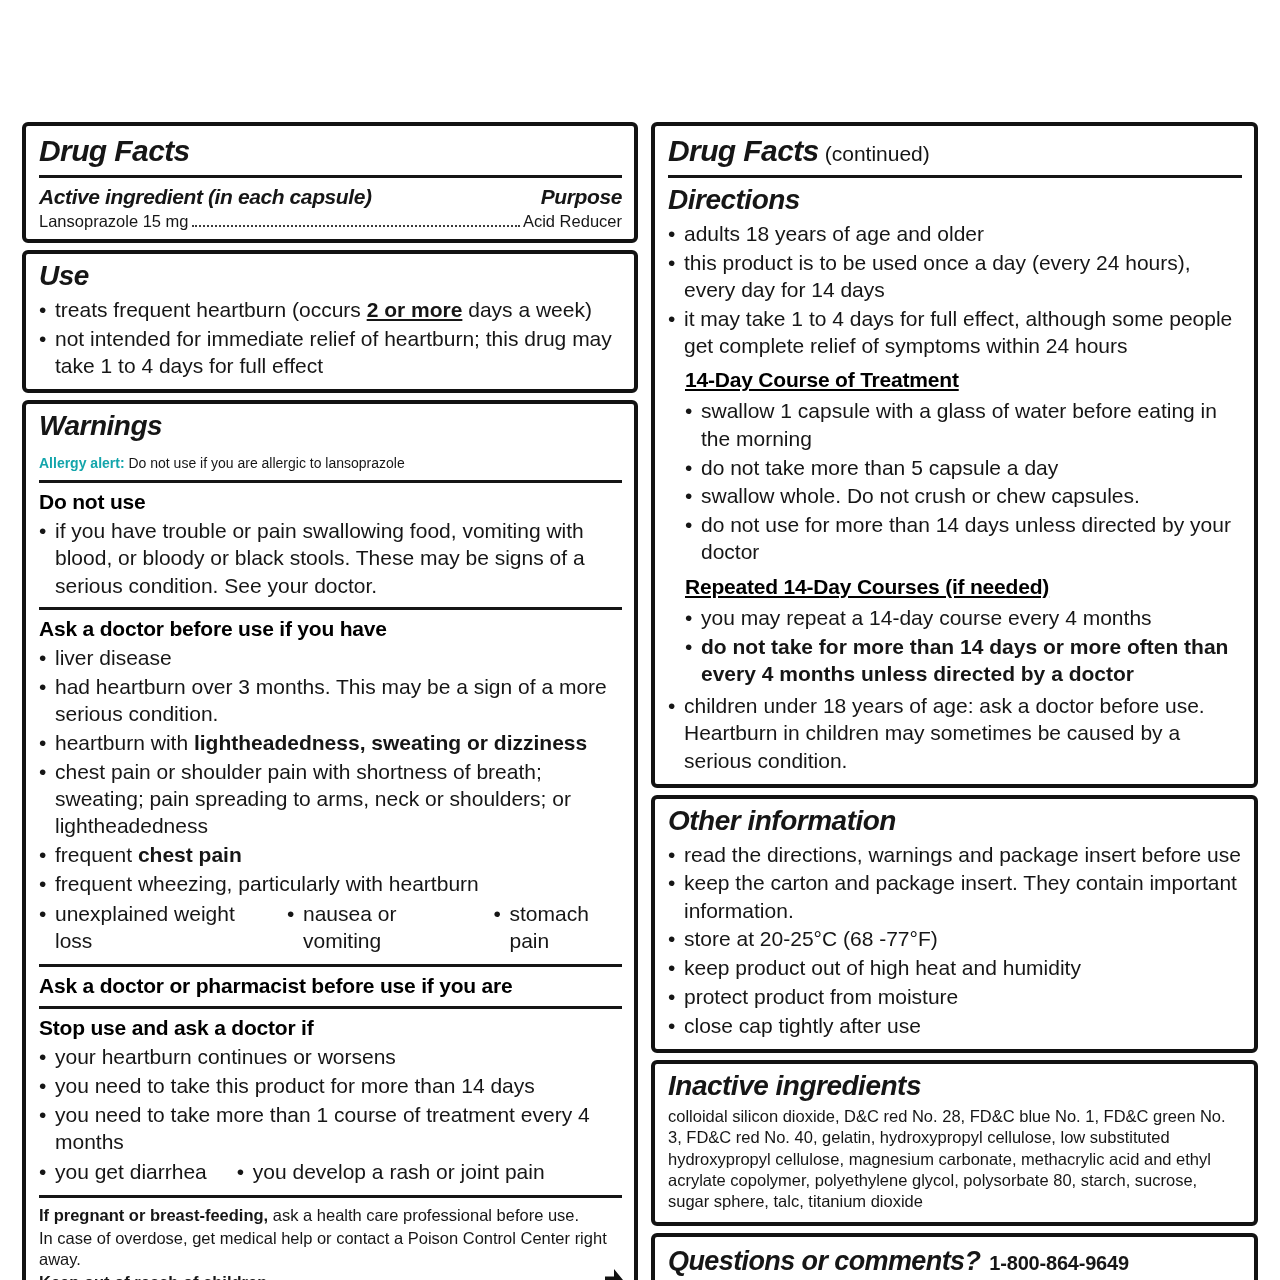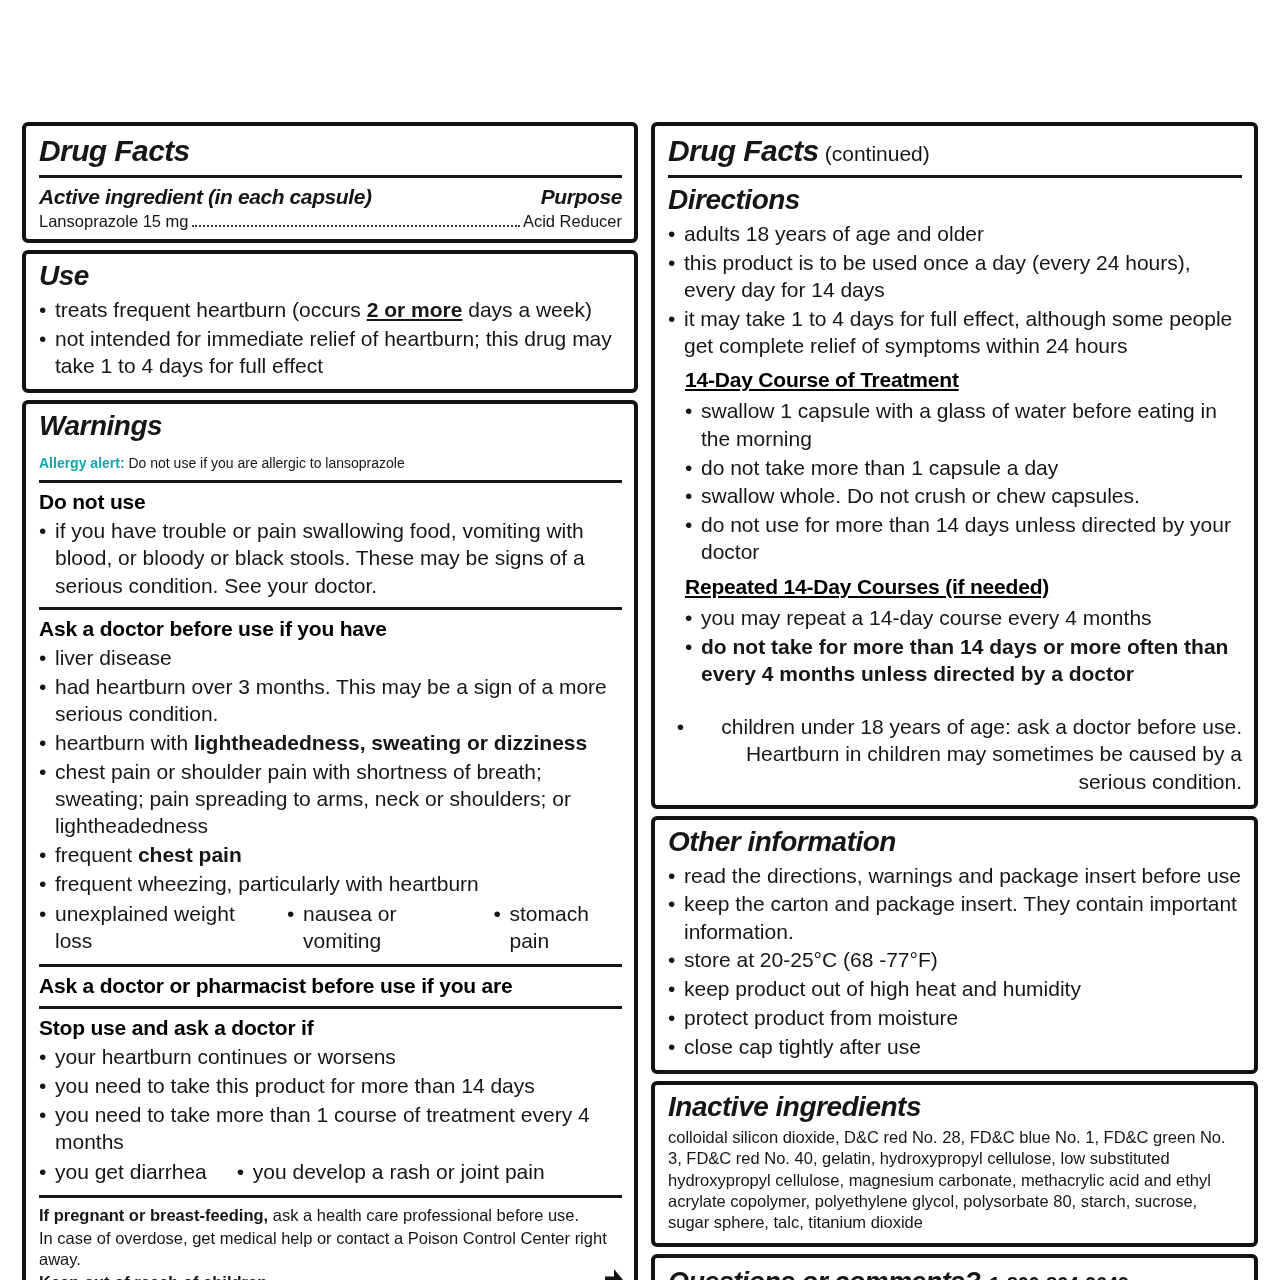--- a/index.html
+++ b/index.html
@@ -59,21 +59,21 @@
   .ul-b { font-weight:bold; text-decoration:underline; }
 
   .arrow-icon { position:absolute; right:9px; bottom:9px; width:22px; height:26px; }
 
   .q-box { display:flex; align-items:baseline; padding-top:9px; padding-bottom:16px; }
   .q-h { font-size:27px; font-weight:bold; font-style:italic; letter-spacing:-0.6px; }
   .q-phone { font-size:20px; font-weight:bold; margin-left:9px; letter-spacing:-0.2px; }
 
   .mt2 { margin-top:2px; }
   .mt6 { margin-top:6px; }
-  .children-b { margin-top:26px;text-align:right; }
+  .children-b { margin-top:5px; }
 </style>
 </head>
 <body>
 
 <div class="label-wrap">
 
   <div class="col col-left">
 
     <div class="box">
       <div class="df-title">Drug Facts</div>
@@ -195,21 +195,21 @@
         </div>
       <div class="b">
           <span>it may take 1 to 4 days for full effect, although some people get complete relief of symptoms within 24 hours</span>
         </div>
 
       <div class="th th-u">14-Day Course of Treatment</div>
       <div class="b indent">
           <span>swallow 1 capsule with a glass of water before eating in the morning</span>
         </div>
       <div class="b indent">
-          <span>do not take more than 1 capsule a day</span>
+          <span>do not take more than 5 capsule a day</span>
         </div>
       <div class="b indent">
           <span>swallow whole. Do not crush or chew capsules.</span>
         </div>
       <div class="b indent">
           <span>do not use for more than 14 days unless directed by your doctor</span>
         </div>
 
       <div class="th th-u">Repeated 14-Day Courses (if needed)</div>
       <div class="b indent">

